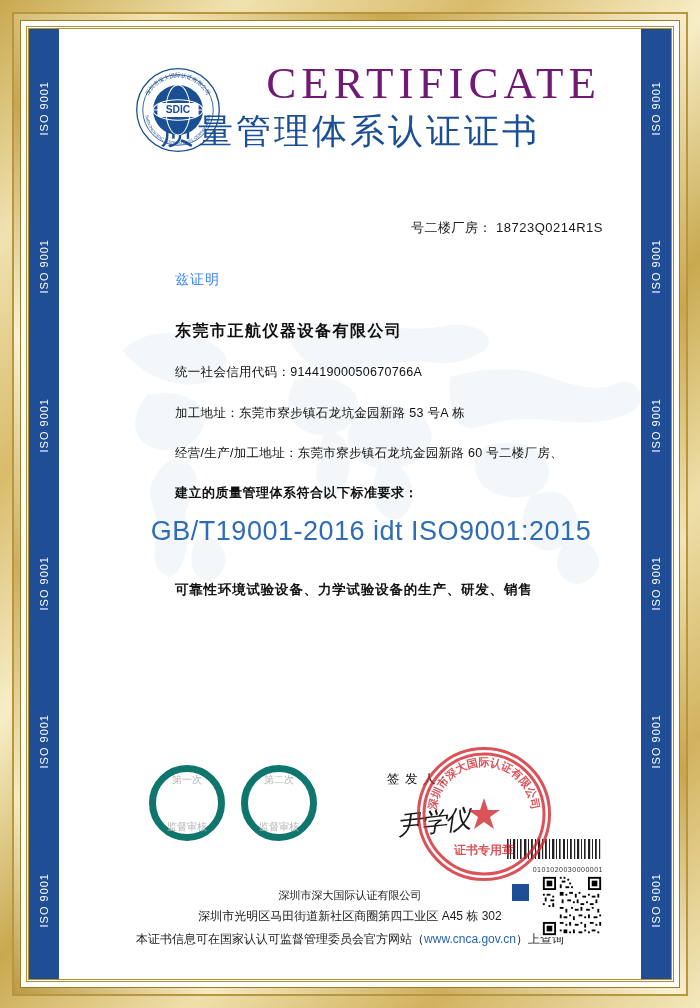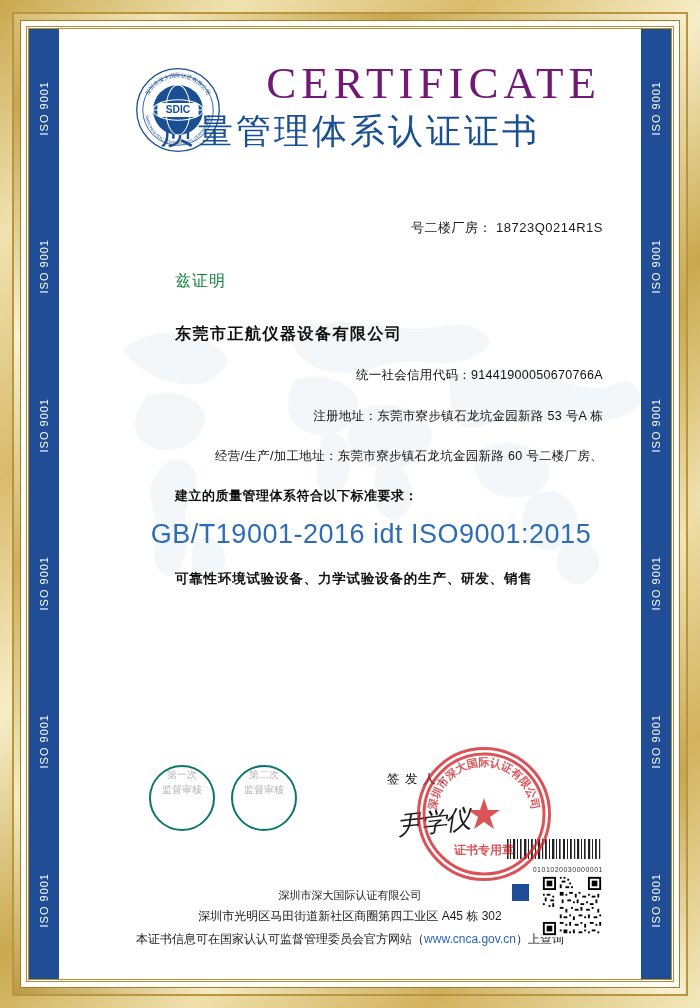--- a/index.html
+++ b/index.html
@@ -161,38 +161,37 @@
     font-size: 13px;
     color: #1a1a1a;
     letter-spacing: .5px;
   }
   .cert-no .no-label { margin-right: 4px; }
   .cert-no .no-value { font-family: "Liberation Sans", sans-serif; text-align: right; }
 
   
   .body-block { margin-top: 34px; padding-left: 78px; }
   .line-zheng {
-    font-size: 16px;
-    color: #15803d;
+    font-size: 14px;
+    color: #3b82f6;
     letter-spacing: 1px;
   }
   .company {
     margin-top: 32px;
     font-size: 16px;
     font-weight: bold;
     color: #0f0f0f;
     letter-spacing: 1.5px;
   }
   .kv {
     margin-top: 20px;
     font-size: 12.5px;
     color: #111;
     line-height: 1.7;
     letter-spacing: .3px;
-    text-align: right;
   }
   .kv.multi { margin-top: 18px; }
   .std-intro {
     margin-top: 20px;
     font-size: 13px;
     font-weight: bold;
     color: #111;
     letter-spacing: .5px;
   }
   .standard {
@@ -206,21 +205,21 @@
     text-align: center;
   }
   .scope-intro {
     margin-top: 32px;
     font-size: 13px;
     font-weight: bold;
     color: #111;
     letter-spacing: .5px;
   }
   .scope-text {
-    margin-top: 20px;
+    margin-top: 34px;
     font-size: 13.5px;
     font-weight: bold;
     color: #111;
     letter-spacing: .8px;
   }
 
   
   .lower {
     position: absolute;
     left: 38px;
@@ -235,27 +234,27 @@
     position: absolute;
     left: 52px;
     top: 36px;
     display: flex;
     gap: 16px;
   }
   .audit-circle {
     width: 62px;
     height: 62px;
     border-radius: 50%;
-    border: 2px solid #0f766e;
+    border: 7px solid #0f766e;
     color: #b3b3b3;
     font-size: 10px;
     display: flex;
     flex-direction: column;
     align-items: center;
-    justify-content: flex-start;
+    justify-content: space-between;
     line-height: 1.5;
     text-align: center;
   }
   .signer {
     position: absolute;
     left: 290px;
     top: 42px;
     font-size: 12.5px;
     color: #111;
     letter-spacing: 1px;
@@ -438,21 +437,21 @@
             <div class="body-block">
               <div class="line-zheng">兹证明</div>
 
               <div class="company">东莞市正航仪器设备有限公司</div>
 
               <div class="kv">
                 <span>统一社会信用代码：</span><span>91441900050670766A</span>
               </div>
 
               <div class="kv">
-                <span>注册地址：</span><span>东莞市寮步镇石龙坑金园新路 53 号A 栋</span>
+                <span>加工地址：</span><span>东莞市寮步镇石龙坑金园新路 53 号A 栋</span>
               </div>
 
               <div class="kv multi">
                 <span>经营/生产/加工地址：</span><span>东莞市寮步镇石龙坑金园新路 60 号二楼厂房、</span>
               </div>
 
               <div class="std-intro">建立的质量管理体系符合以下标准要求：</div>
               <div class="standard">GB/T19001-2016 idt ISO9001:2015</div>
 
               <div class="scope-text">可靠性环境试验设备、力学试验设备的生产、研发、销售</div>

